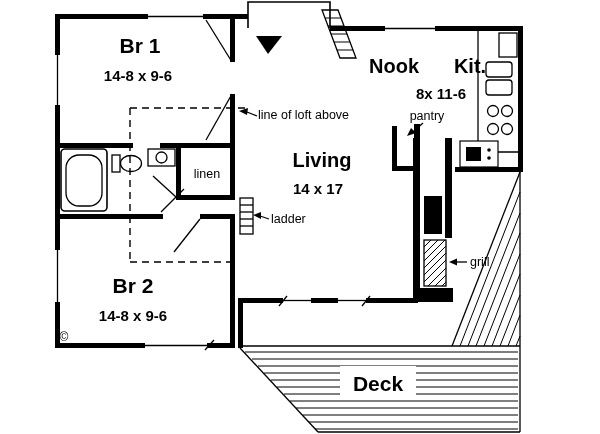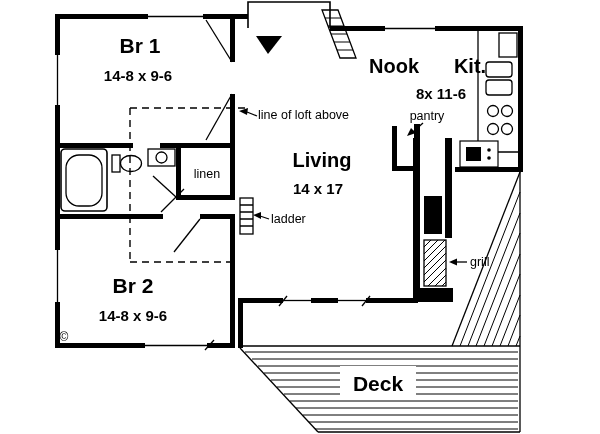--- a/index.html
+++ b/index.html
@@ -1,16 +1,16 @@
 <!DOCTYPE html>
 <html><head>
 <meta charset="utf-8">
 <style>
   html,body{margin:0;padding:0;background:#ffffff;}
-  #stage{position:relative;width:600px;height:434px;background:#ffffff;overflow:hidden;border-radius:21px;}
+  #stage{position:relative;width:600px;height:434px;background:#ffffff;overflow:hidden;}
   svg{position:absolute;left:0;top:0;}
   .t-room{font-family:"Liberation Sans",sans-serif;font-weight:bold;font-size:21px;fill:#000;}
   .t-room2{font-family:"Liberation Sans",sans-serif;font-weight:bold;font-size:20px;fill:#000;}
   .t-dim{font-family:"Liberation Sans",sans-serif;font-weight:bold;font-size:15px;fill:#000;}
   .t-note{font-family:"Liberation Sans",sans-serif;font-size:12.5px;fill:#000;}
   .t-small{font-family:"Liberation Sans",sans-serif;font-size:12px;fill:#000;}
   .wall{fill:#000;stroke:none;}
   .thin{stroke:#000;stroke-width:1.3;fill:none;}
   .thin2{stroke:#000;stroke-width:1.6;fill:none;}
   .hatch{stroke:#000;stroke-width:1;fill:none;}

